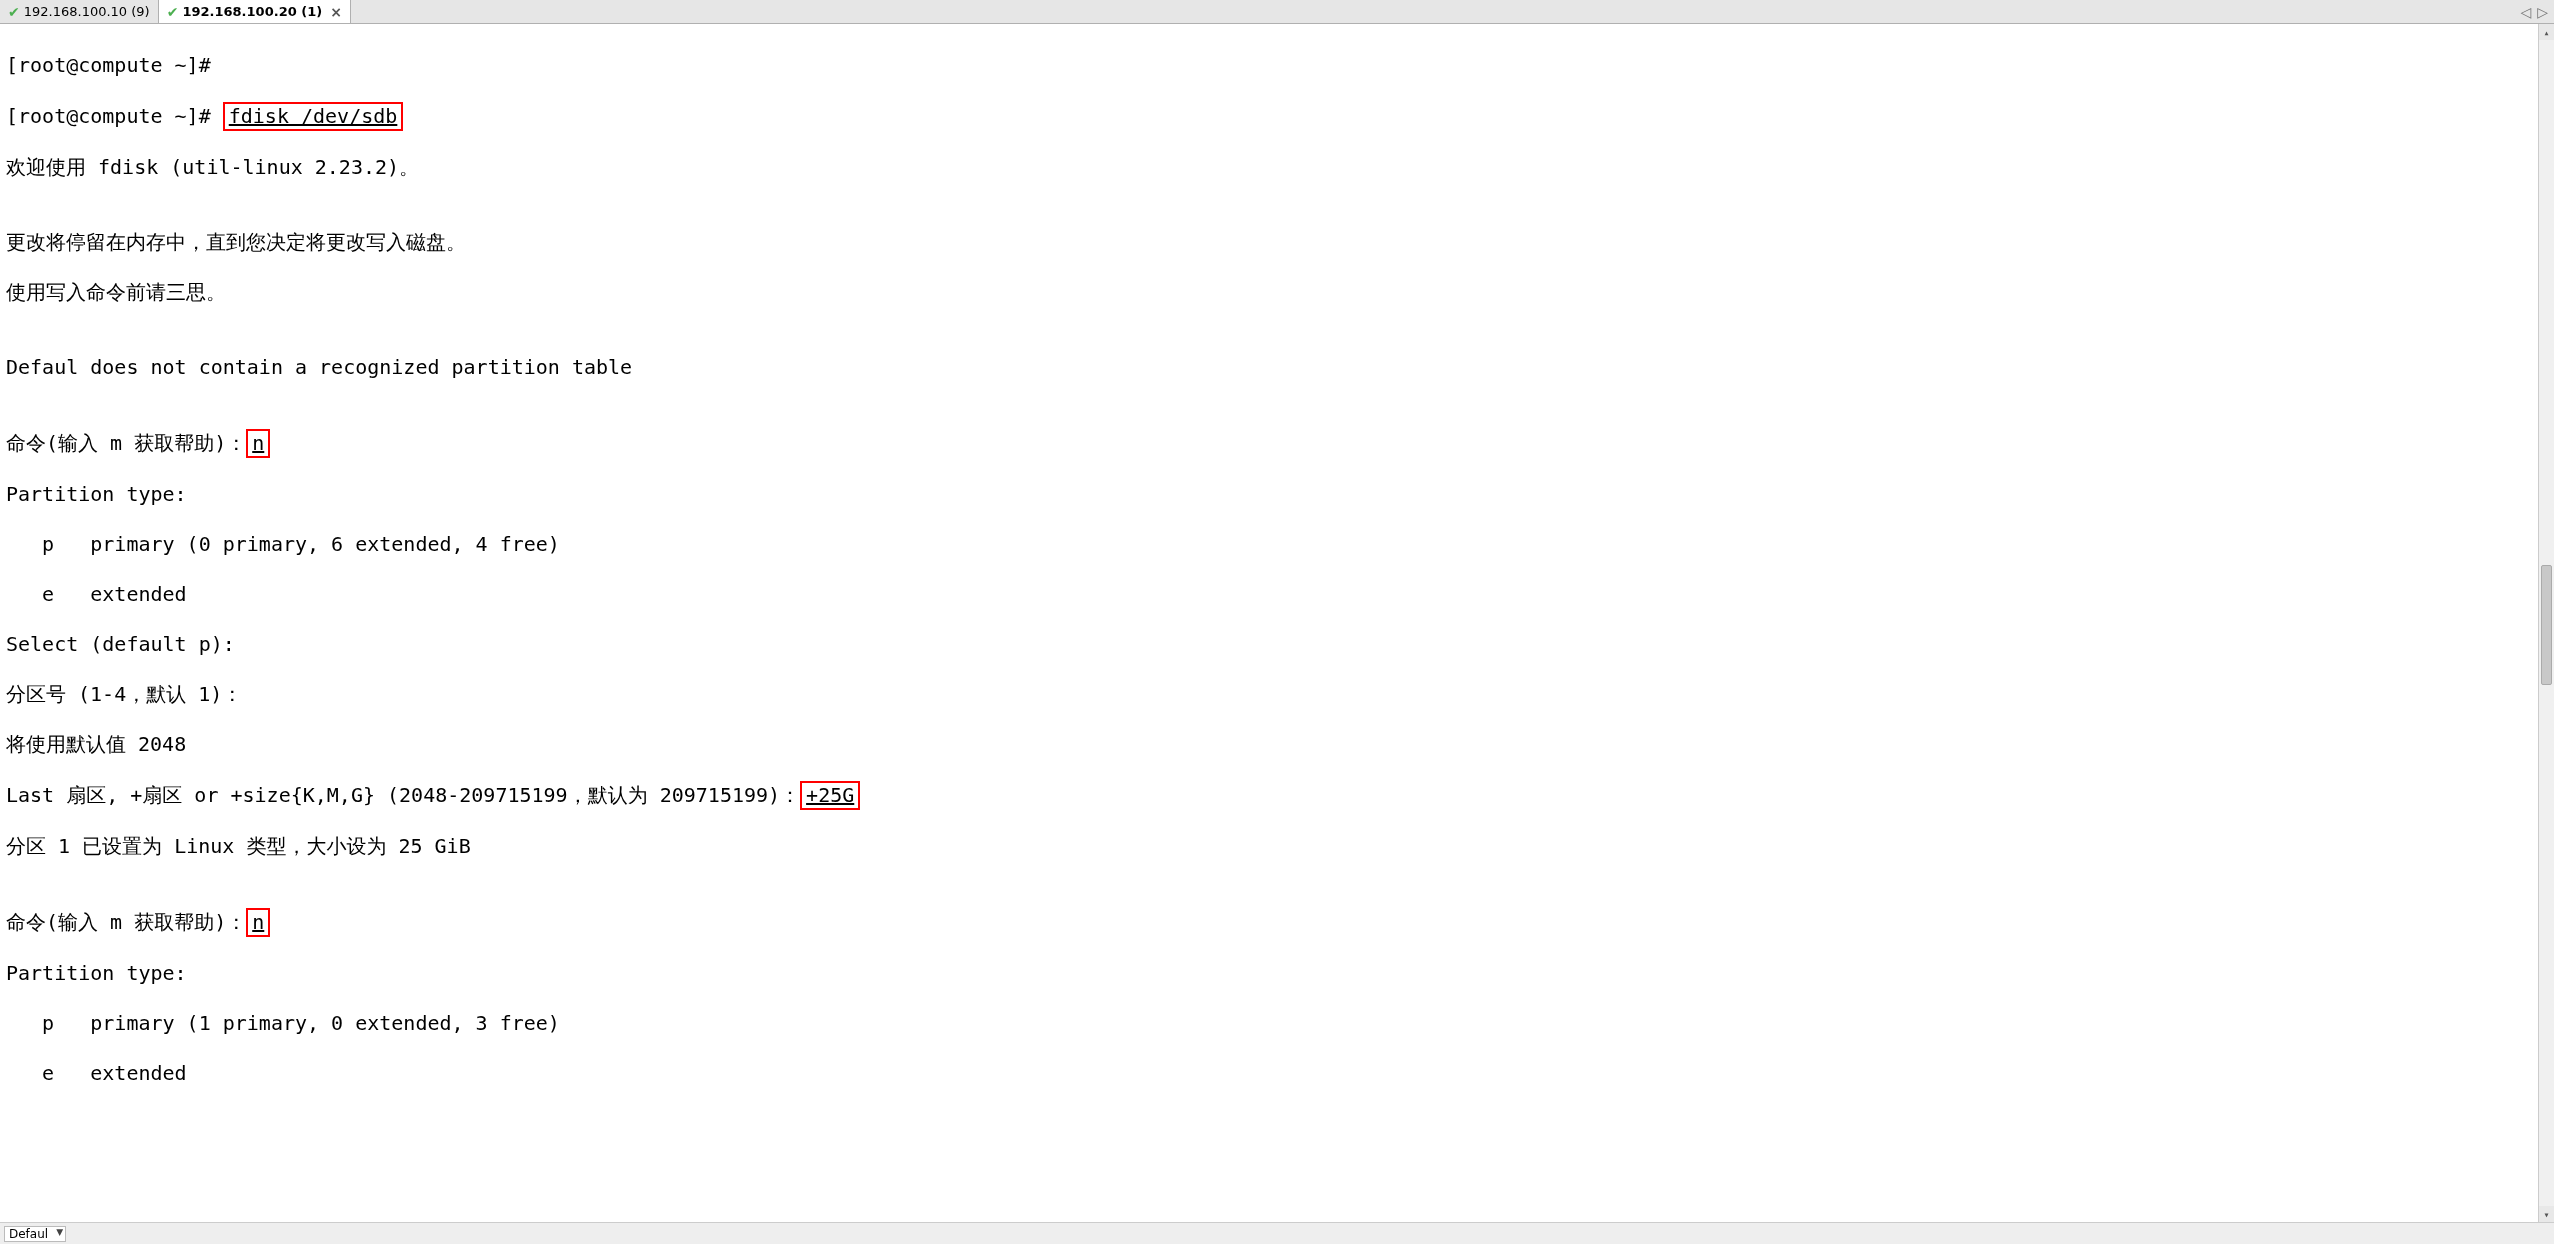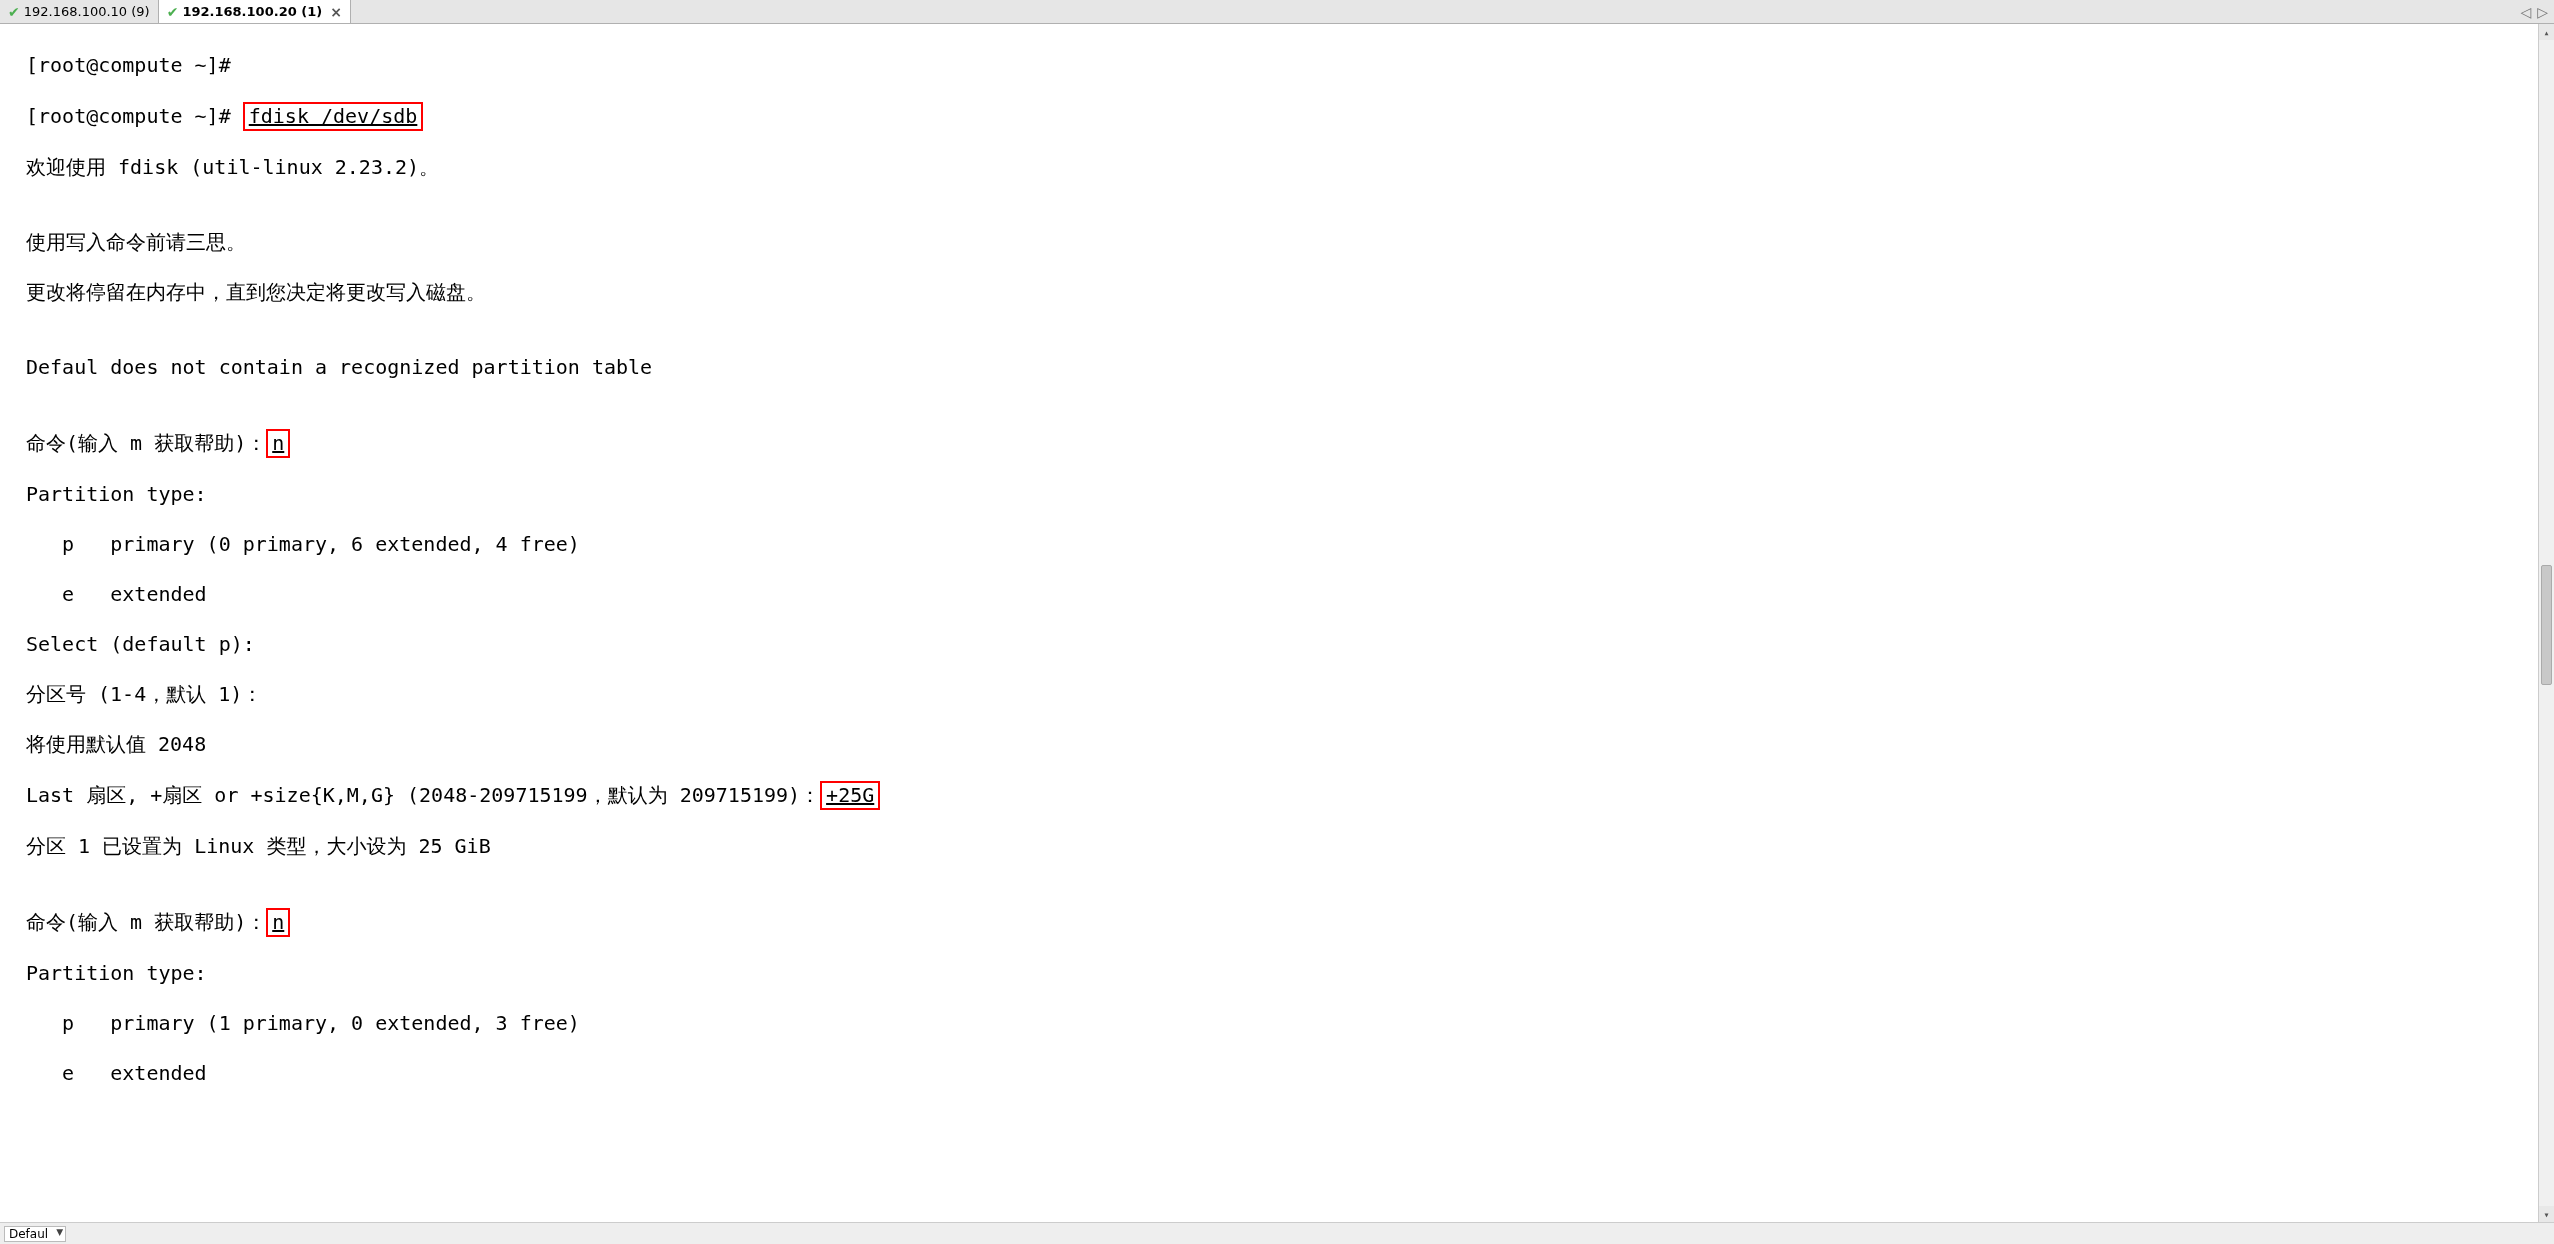--- a/index.html
+++ b/index.html
@@ -121,21 +121,21 @@
       gap: 8px;
     }
     .status-select .dd-icon { font-size: 9px; color: #444; }
     .redbox {
       border: 2px solid #ff0000;
       padding: 0 4px;
       display: inline-block;
       margin: -1px 0;
       text-decoration: underline;
     }
-    .line { display: block; margin-left: 20px; }
+    .line { display: block; }
   </style>
 </head>
 <body>
 
 <div class="tab-bar">
   <div class="tab">
     <span class="check-icon">✔</span>
     <span>192.168.100.10 (9)</span>
   </div>
   <div class="tab active">
@@ -147,22 +147,22 @@
     <span>◁</span>
     <span>▷</span>
   </div>
 </div>
 
 <div class="terminal-area">
 <span class="line">[root@compute ~]#</span>
 <span class="line"><span>[root@compute ~]# </span><span class="redbox">fdisk /dev/sdb</span></span>
 <span class="line">欢迎使用 fdisk (util-linux 2.23.2)。</span>
 <span class="line"></span>
+<span class="line">更改将停留在内存中，直到您决定将更改写入磁盘。</span>
 <span class="line">使用写入命令前请三思。</span>
-<span class="line">更改将停留在内存中，直到您决定将更改写入磁盘。</span>
 <span class="line"></span>
 <span class="line">Defaul does not contain a recognized partition table</span>
 <span class="line"></span>
 <span class="line"><span>命令(输入 m 获取帮助)：</span><span class="redbox">n</span></span>
 <span class="line">Partition type:</span>
 <span class="line">   p   primary (0 primary, 6 extended, 4 free)</span>
 <span class="line">   e   extended</span>
 <span class="line">Select (default p):</span>
 <span class="line">分区号 (1-4，默认 1)：</span>
 <span class="line">将使用默认值 2048</span>

